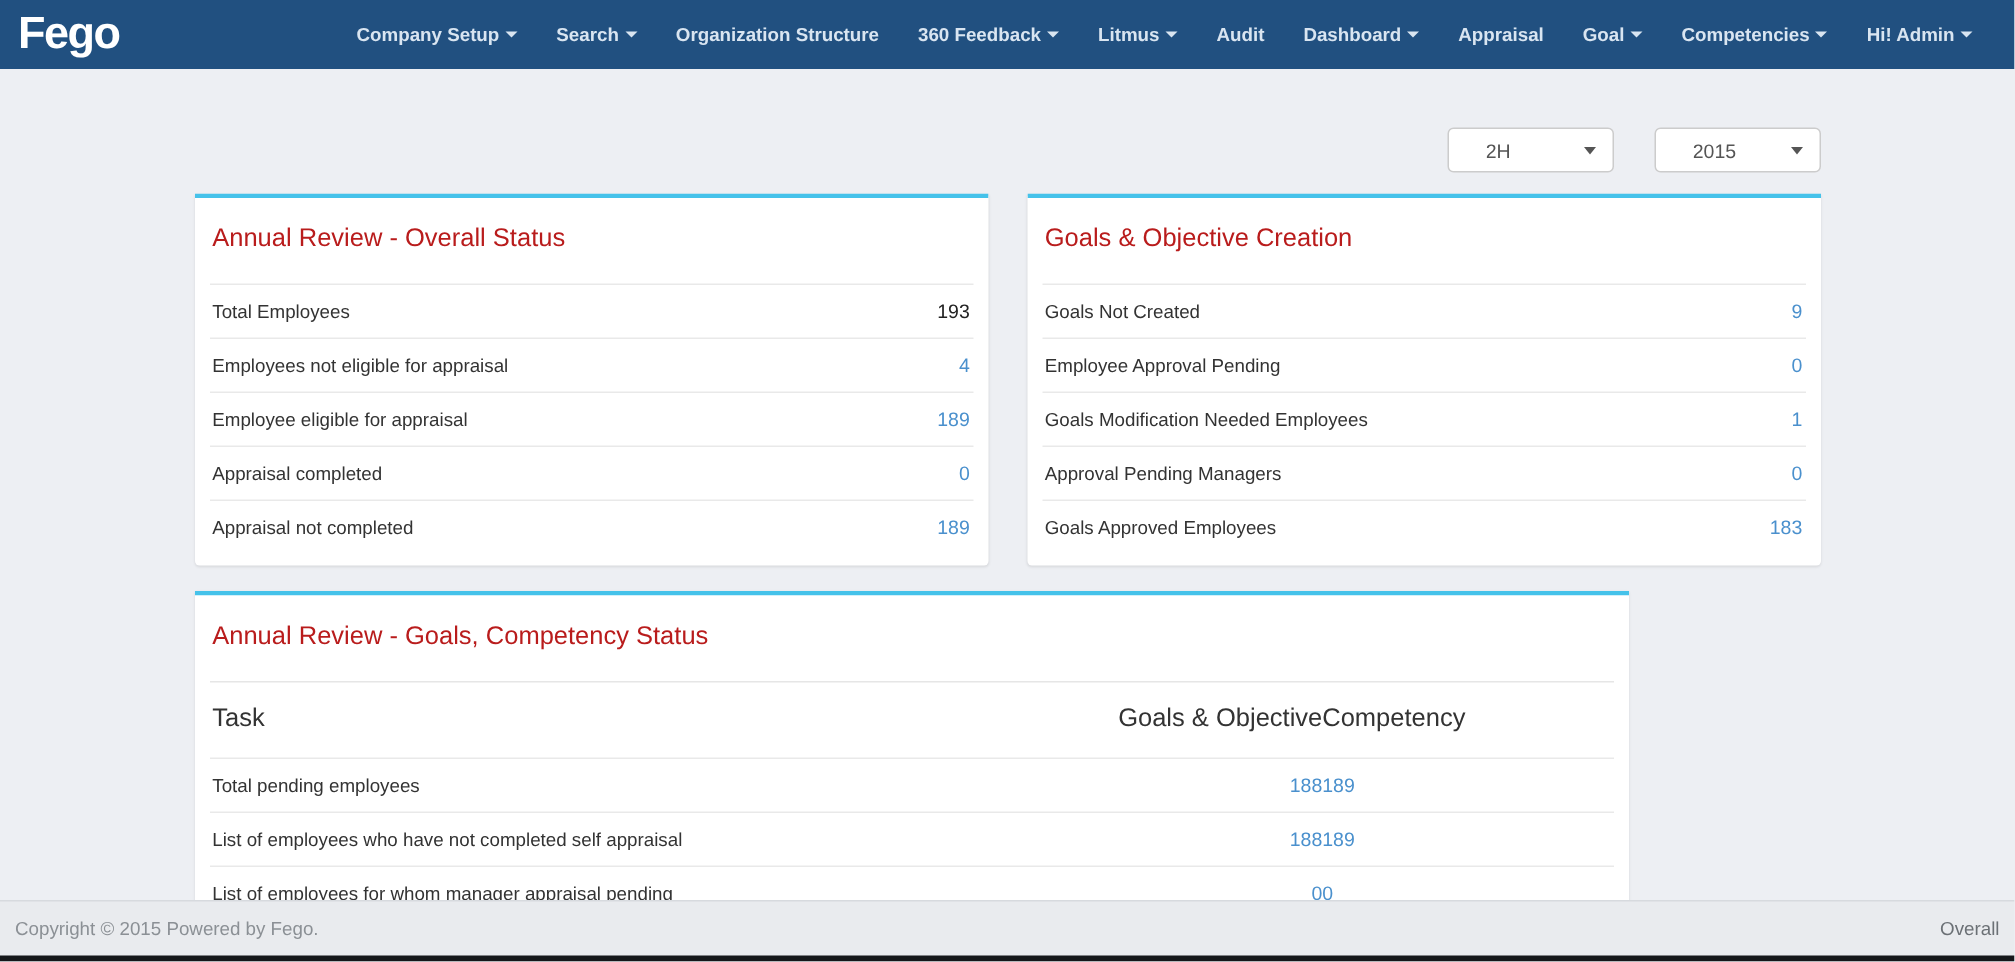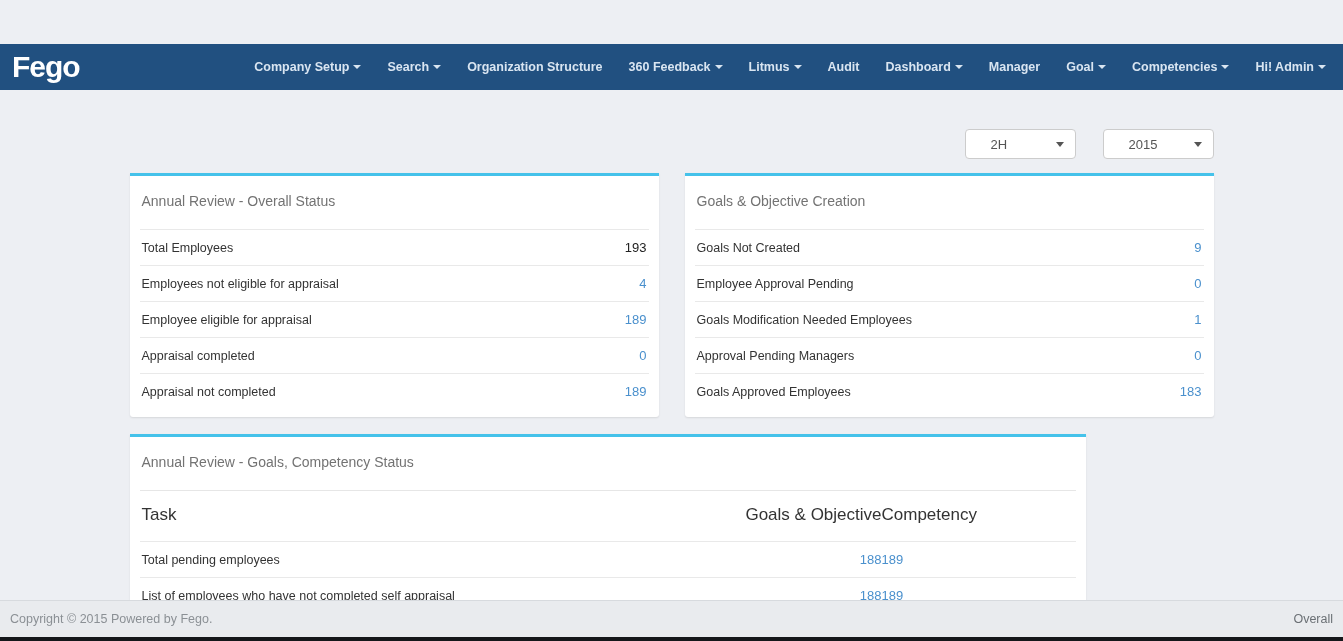--- a/index.html
+++ b/index.html
@@ -10,22 +10,21 @@
     position:relative;
     overflow:hidden;
   }
 
   
   .navbar {
     height:46px;
     background:#215080;
     display:flex;
     align-items:center;
-    padding:0 4px 0 12px;
-    margin-top:44px;
+    padding:0 15px 0 12px;
   }
   .brand {
     color:#ffffff;
     font-size:30px;
     font-weight:700;
     letter-spacing:-1px;
     line-height:46px;
     cursor:pointer;
   }
   .nav-items { margin-left:auto; display:flex; align-items:center; }
@@ -89,23 +88,23 @@
   }
   .card {
     background:#ffffff;
     border-top:3px solid #45c2ea;
     border-radius:0 0 3px 3px;
     box-shadow:0 1px 2px rgba(0,0,0,0.10);
   }
   .card.half { width:529px; }
   .card.full { width:956px; margin-top:17px; }
   .card-title {
-    font-size:14px;
+    font-size:17px;
     font-weight:400;
-    color:#737373;
+    color:#b91c1c;
     padding:17px 12px 20px 12px;
   }
 
   .stat-rows { padding-bottom:8px; }
   .stat-row {
     display:flex;
     justify-content:space-between;
     align-items:center;
     margin:0 10px;
     padding:10px 2px;
@@ -172,21 +171,21 @@
       <span class="nav-item"><span>Organization Structure</span></span>
 
       <span class="nav-item"><span>360 Feedback</span><span class="caret"></span></span>
 
       <span class="nav-item"><span>Litmus</span><span class="caret"></span></span>
 
       <span class="nav-item"><span>Audit</span></span>
 
       <span class="nav-item"><span>Dashboard</span><span class="caret"></span></span>
 
-      <span class="nav-item"><span>Manager</span></span>
+      <span class="nav-item"><span>Appraisal</span></span>
 
       <span class="nav-item"><span>Goal</span><span class="caret"></span></span>
 
       <span class="nav-item"><span>Competencies</span><span class="caret"></span></span>
 
       <span class="nav-item"><span>Hi! Admin</span><span class="caret"></span></span>
 
   </div>
 </div>
 

